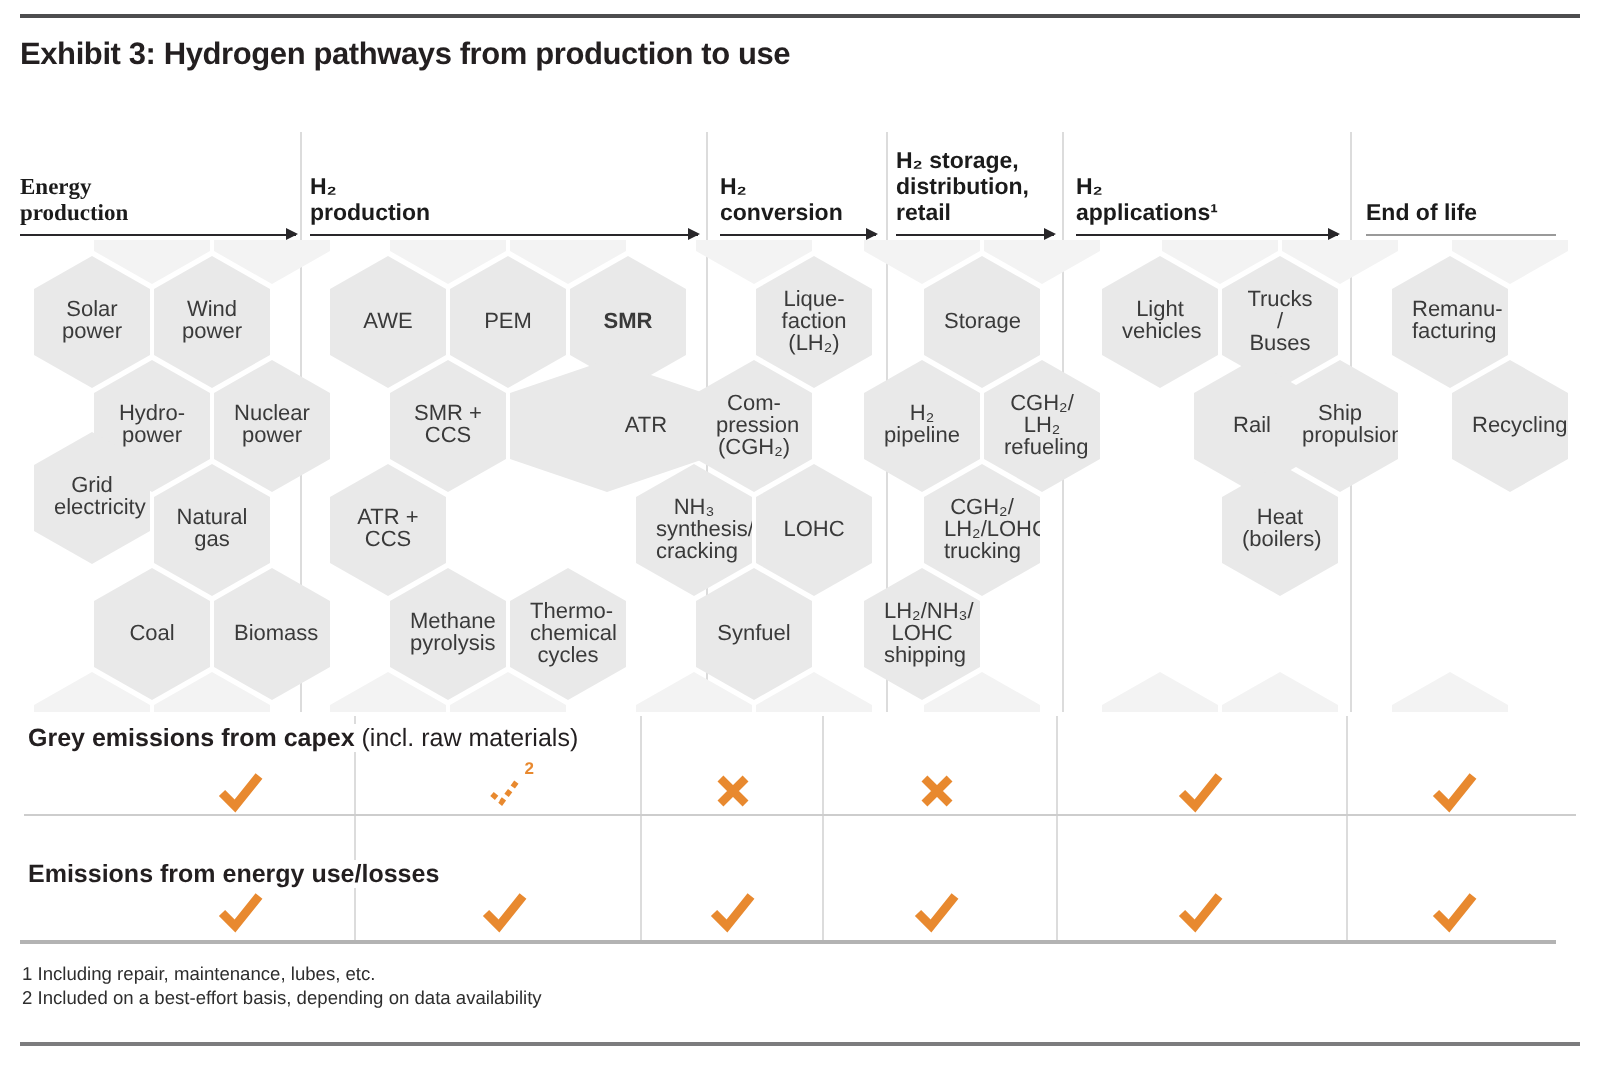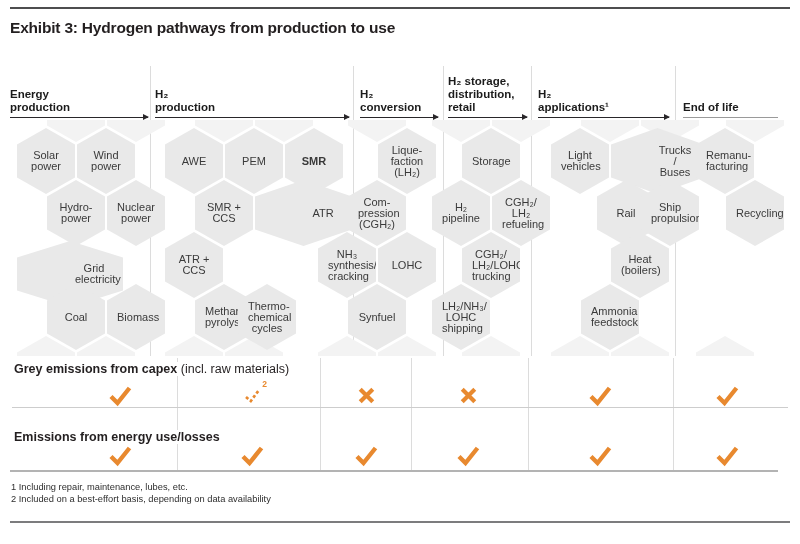--- a/index.html
+++ b/index.html
@@ -40,21 +40,21 @@
              text-shadow:1px 1px 0 rgba(255,255,255,0.95);}
 </style>
 </head>
 <body>
 
 <div class="canvas">
   <div class="rule-top"></div>
   <div class="title">Exhibit 3: Hydrogen pathways from production to use</div>
 
   <div id="headers">
-      <div class="stage-header" style="left: 10px;">Energy
+      <div class="stage-header" style="left: 10px; font-family: Liberation Serif, serif;">Energy
 production</div>
       <div class="stage-arrow head" style="left: 10px; width: 138px;"></div>
       <div class="stage-header" style="left: 155px;">H₂
 production</div>
       <div class="stage-arrow head" style="left: 155px; width: 194px;"></div>
       <div class="stage-header" style="left: 360px;">H₂
 conversion</div>
       <div class="stage-arrow head" style="left: 360px; width: 78px;"></div>
       <div class="stage-header" style="left: 448px;">H₂ storage,
 distribution,
@@ -108,23 +108,27 @@
 power</span>
       </div>
       <div class="hex" style="left: 47px; top: 60px;">
         <span class="hex-label">Hydro-
 power</span>
       </div>
       <div class="hex" style="left: 107px; top: 60px;">
         <span class="hex-label">Nuclear
 power</span>
       </div>
-      <div class="hex" style="left: 17px; top: 121px; padding-left: 48px;">
+      <div class="hex" style="left: 17px; top: 96px;">
         <span class="hex-label">Grid
 electricity</span>
+      </div>
+      <div class="hex" style="left: 77px; top: 112px;">
+        <span class="hex-label">Natural
+gas</span>
       </div>
       <div class="hex" style="left: 47px; top: 164px;">
         <span class="hex-label">Coal</span>
       </div>
       <div class="hex" style="left: 107px; top: 164px;">
         <span class="hex-label">Biomass</span>
       </div>
       <div class="hex" style="left: 165px; top: 8px;">
         <span class="hex-label">AWE</span>
       </div>
@@ -142,21 +146,21 @@
         <span class="hex-label">ATR</span>
       </div>
       <div class="hex" style="left: 165px; top: 112px;">
         <span class="hex-label">ATR +
 CCS</span>
       </div>
       <div class="hex" style="left: 195px; top: 164px;">
         <span class="hex-label">Methane
 pyrolysis</span>
       </div>
-      <div class="hex" style="left: 238px; top: 164px; justify-content: center;">
+      <div class="hex" style="left: 255px; top: 164px; justify-content: center;">
         <span class="hex-label">Thermo-
 chemical
 cycles</span>
       </div>
       <div class="hex" style="left: 378px; top: 8px;">
         <span class="hex-label">Lique-
 faction
 (LH₂)</span>
       </div>
       <div class="hex" style="left: 348px; top: 60px;">
@@ -194,38 +198,34 @@
       </div>
       <div class="hex" style="left: 432px; top: 164px;">
         <span class="hex-label">LH₂/NH₃/
 LOHC
 shipping</span>
       </div>
       <div class="hex" style="left: 551px; top: 8px;">
         <span class="hex-label">Light
 vehicles</span>
       </div>
-      <div class="hex" style="left: 611px; top: 8px; padding-left: 35px;">
+      <div class="hex" style="left: 611px; top: 8px;">
         <span class="hex-label">Trucks /
 Buses</span>
       </div>
       <div class="hex" style="left: 581px; top: 60px; margin-left: 16px;">
         <span class="hex-label">Rail</span>
       </div>
       <div class="hex" style="left: 641px; top: 60px;">
         <span class="hex-label">Ship
 propulsion</span>
       </div>
       <div class="hex" style="left: 611px; top: 112px;">
         <span class="hex-label">Heat
 (boilers)</span>
-      </div>
-      <div class="hex" style="left: 581px; top: 164px;">
-        <span class="hex-label">Ammonia
-feedstock</span>
       </div>
       <div class="hex" style="left: 696px; top: 8px;">
         <span class="hex-label">Remanu-
 facturing</span>
       </div>
       <div class="hex" style="left: 726px; top: 60px;">
         <span class="hex-label">Recycling</span>
       </div>
     </div>
 

